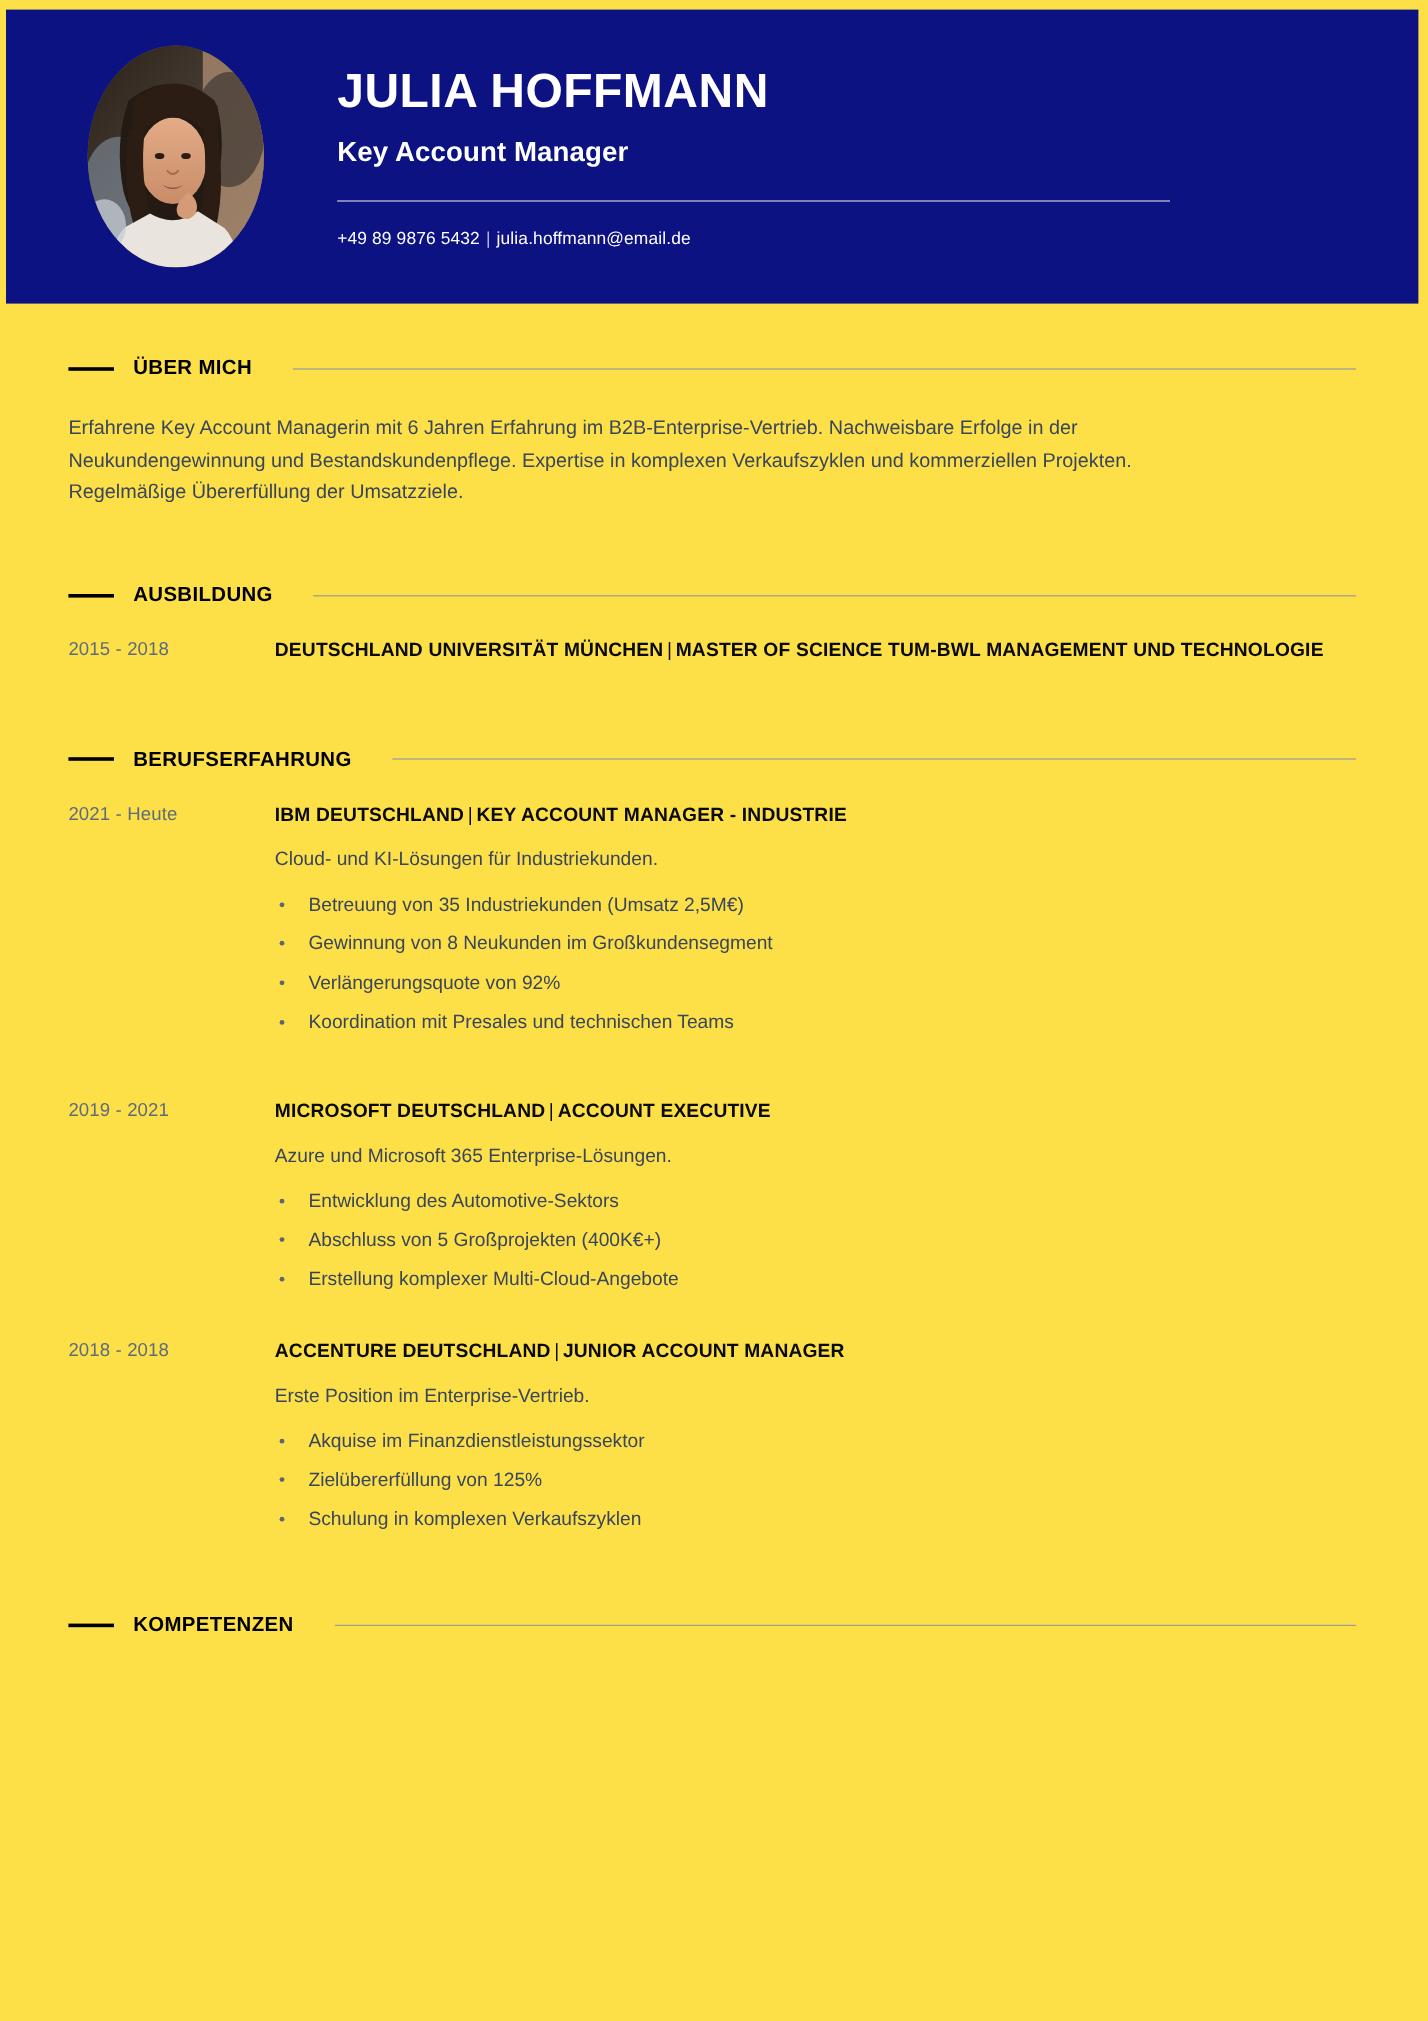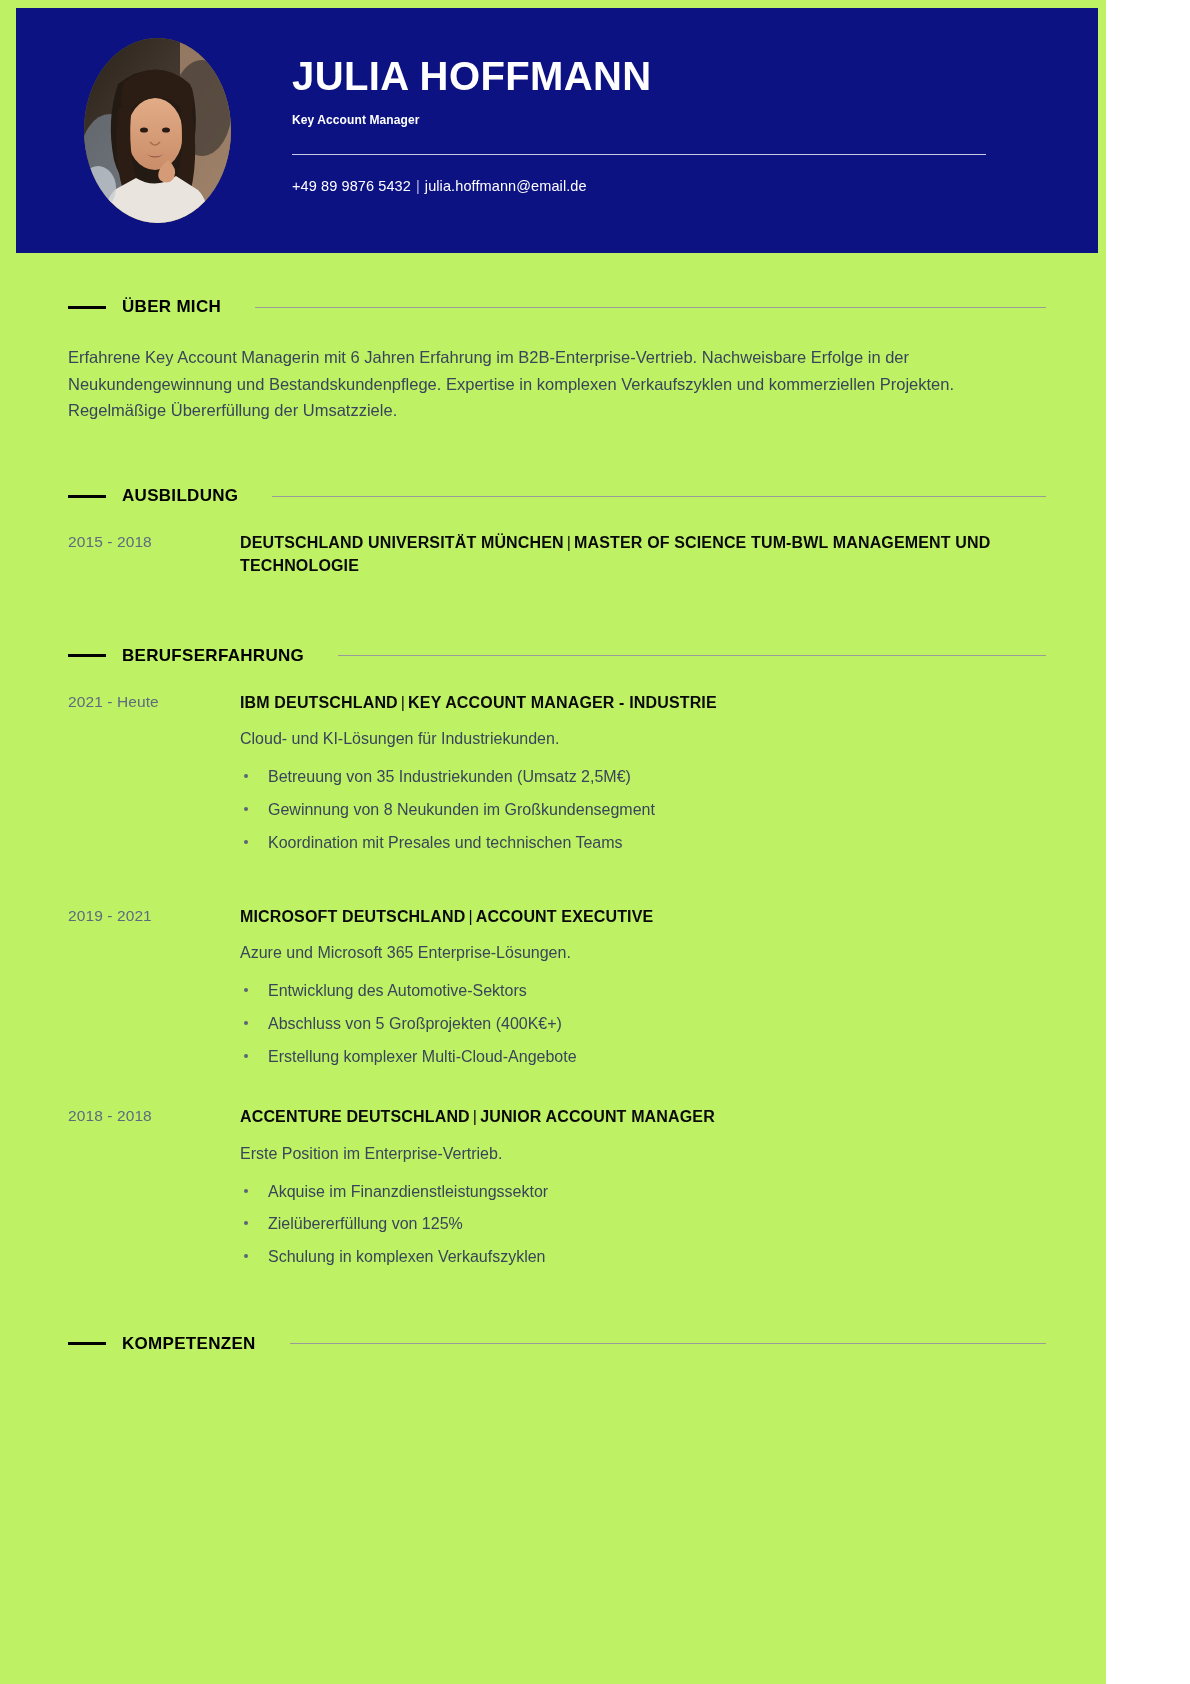--- a/index.html
+++ b/index.html
@@ -6,24 +6,24 @@
 
   html, body {
     width: 1190px;
     height: 1684px;
     background: #ffffff;
     font-family: "Liberation Sans", sans-serif;
   }
 
   .page {
     position: relative;
-    width: 1106px;
+    width: 1190px;
     height: 1684px;
-    background: #bef264;
-    padding: 8px 8px 0 16px;
+    background: #fde047;
+    padding: 8px 8px 0 5px;
   }
 
   
   .header {
     position: relative;
     background: #0d1283;
     height: 245px;
     padding: 0;
     display: flex;
     align-items: center;
@@ -51,21 +51,21 @@
   .name {
     color: #ffffff;
     font-size: 40px;
     font-weight: 700;
     letter-spacing: 0.4px;
     line-height: 1.12;
   }
 
   .role {
     color: #ffffff;
-    font-size: 12px;
+    font-size: 23px;
     font-weight: 600;
     margin-top: 14px;
     letter-spacing: 0.1px;
   }
 
   .header-rule {
     border-top: 1px solid #c9cbe4;
     margin-top: 27px;
     width: 694px;
   }
@@ -261,20 +261,21 @@
     <div class="entry" style="margin-top:26px;">
       <div class="dates">2021 - Heute</div>
       <div class="content">
         <div class="entry-title">
           <span>IBM DEUTSCHLAND</span><span class="bar">|</span><span>KEY ACCOUNT MANAGER - INDUSTRIE</span>
         </div>
         <div class="entry-desc">Cloud- und KI-Lösungen für Industriekunden.</div>
         <ul class="bullets">
           <li>Betreuung von 35 Industriekunden (Umsatz 2,5M€)</li>
           <li>Gewinnung von 8 Neukunden im Großkundensegment</li>
+          <li>Verlängerungsquote von 92%</li>
           <li>Koordination mit Presales und technischen Teams</li>
         </ul>
       </div>
     </div>
 
     <div class="entry" style="margin-top:42px;">
       <div class="dates">2019 - 2021</div>
       <div class="content">
         <div class="entry-title">
           <span>MICROSOFT DEUTSCHLAND</span><span class="bar">|</span><span>ACCOUNT EXECUTIVE</span>

